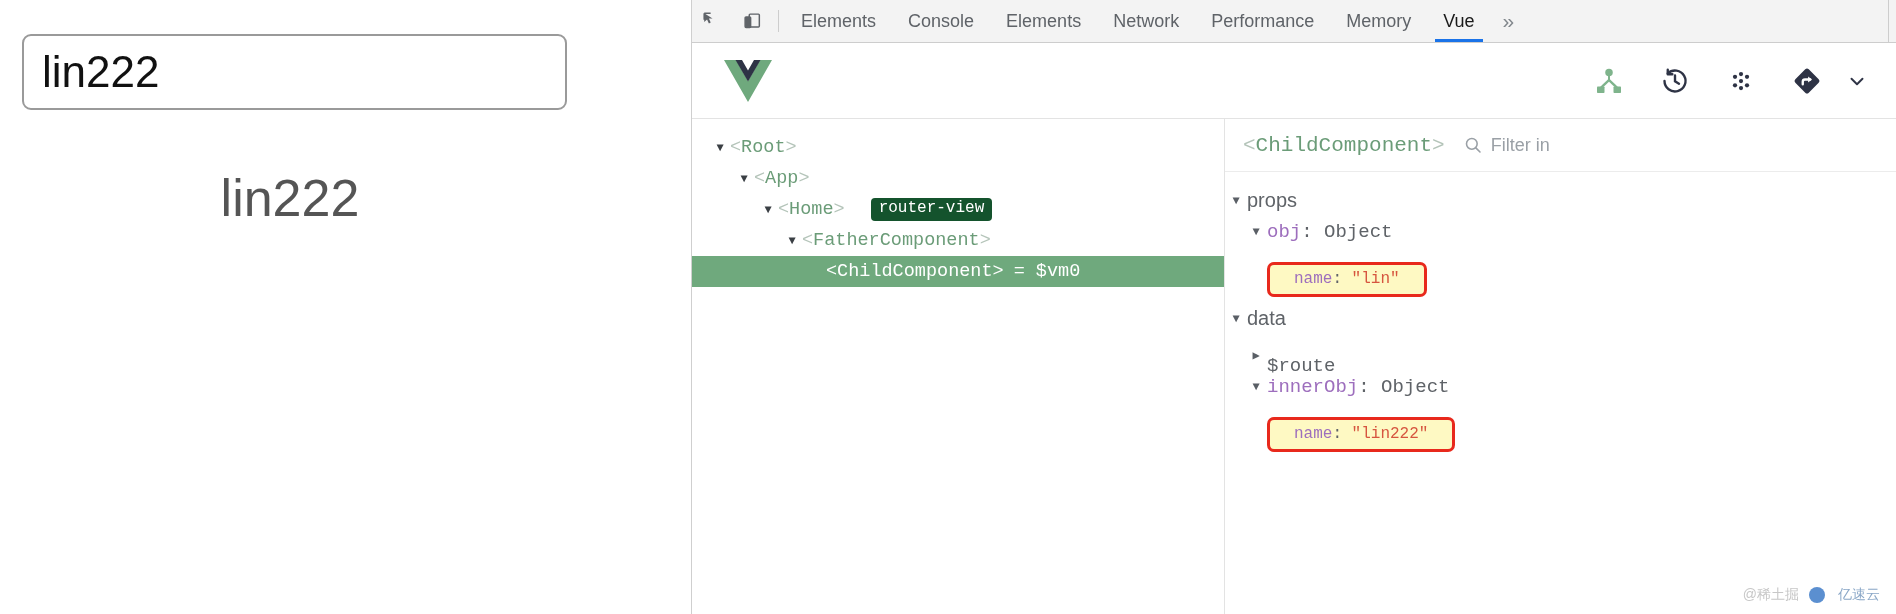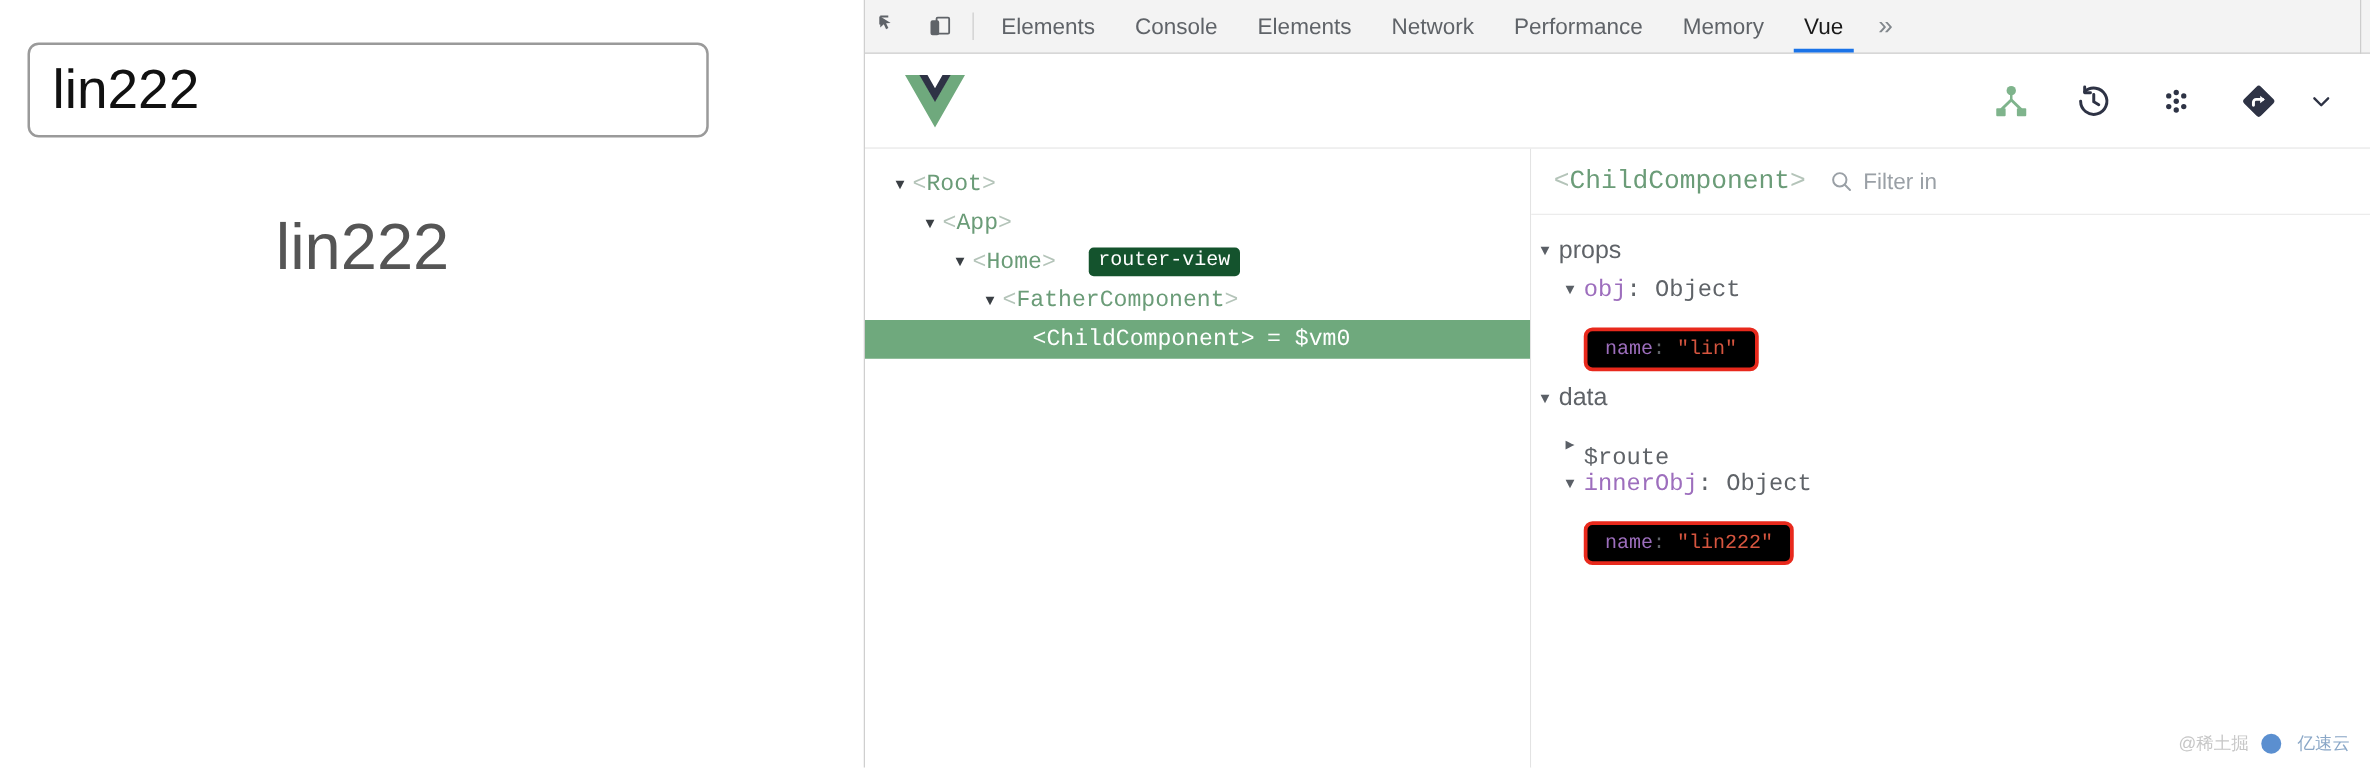--- a/index.html
+++ b/index.html
@@ -168,22 +168,22 @@
   .k-prop { color:#9d6ebd; }
   .k-type { color:#5f6368; }
   .k-str  { color:#d6553f; }
   .k-var  { color:#5f6368;margin-top:20px; }
 
   .indent1 { padding-left:20px; }
 
   .hl-box {
     border:3px solid #e8291c; border-radius:7px;
     display:inline-flex; align-items:center;
-    padding:5px 14px 6px;
-    background:#000000;
+    padding:5px 24px 6px;
+    background:#fef9c3;
     margin-left:42px;
     margin-top:17px;
   }
   .hl-wrap { display:flex; align-items:center; height:48px; }
 
   
   #watermark {
     position:absolute; right:16px; bottom:10px;
     display:flex; align-items:center; gap:10px;
     font-size:14px; color:#c7c7c7;

